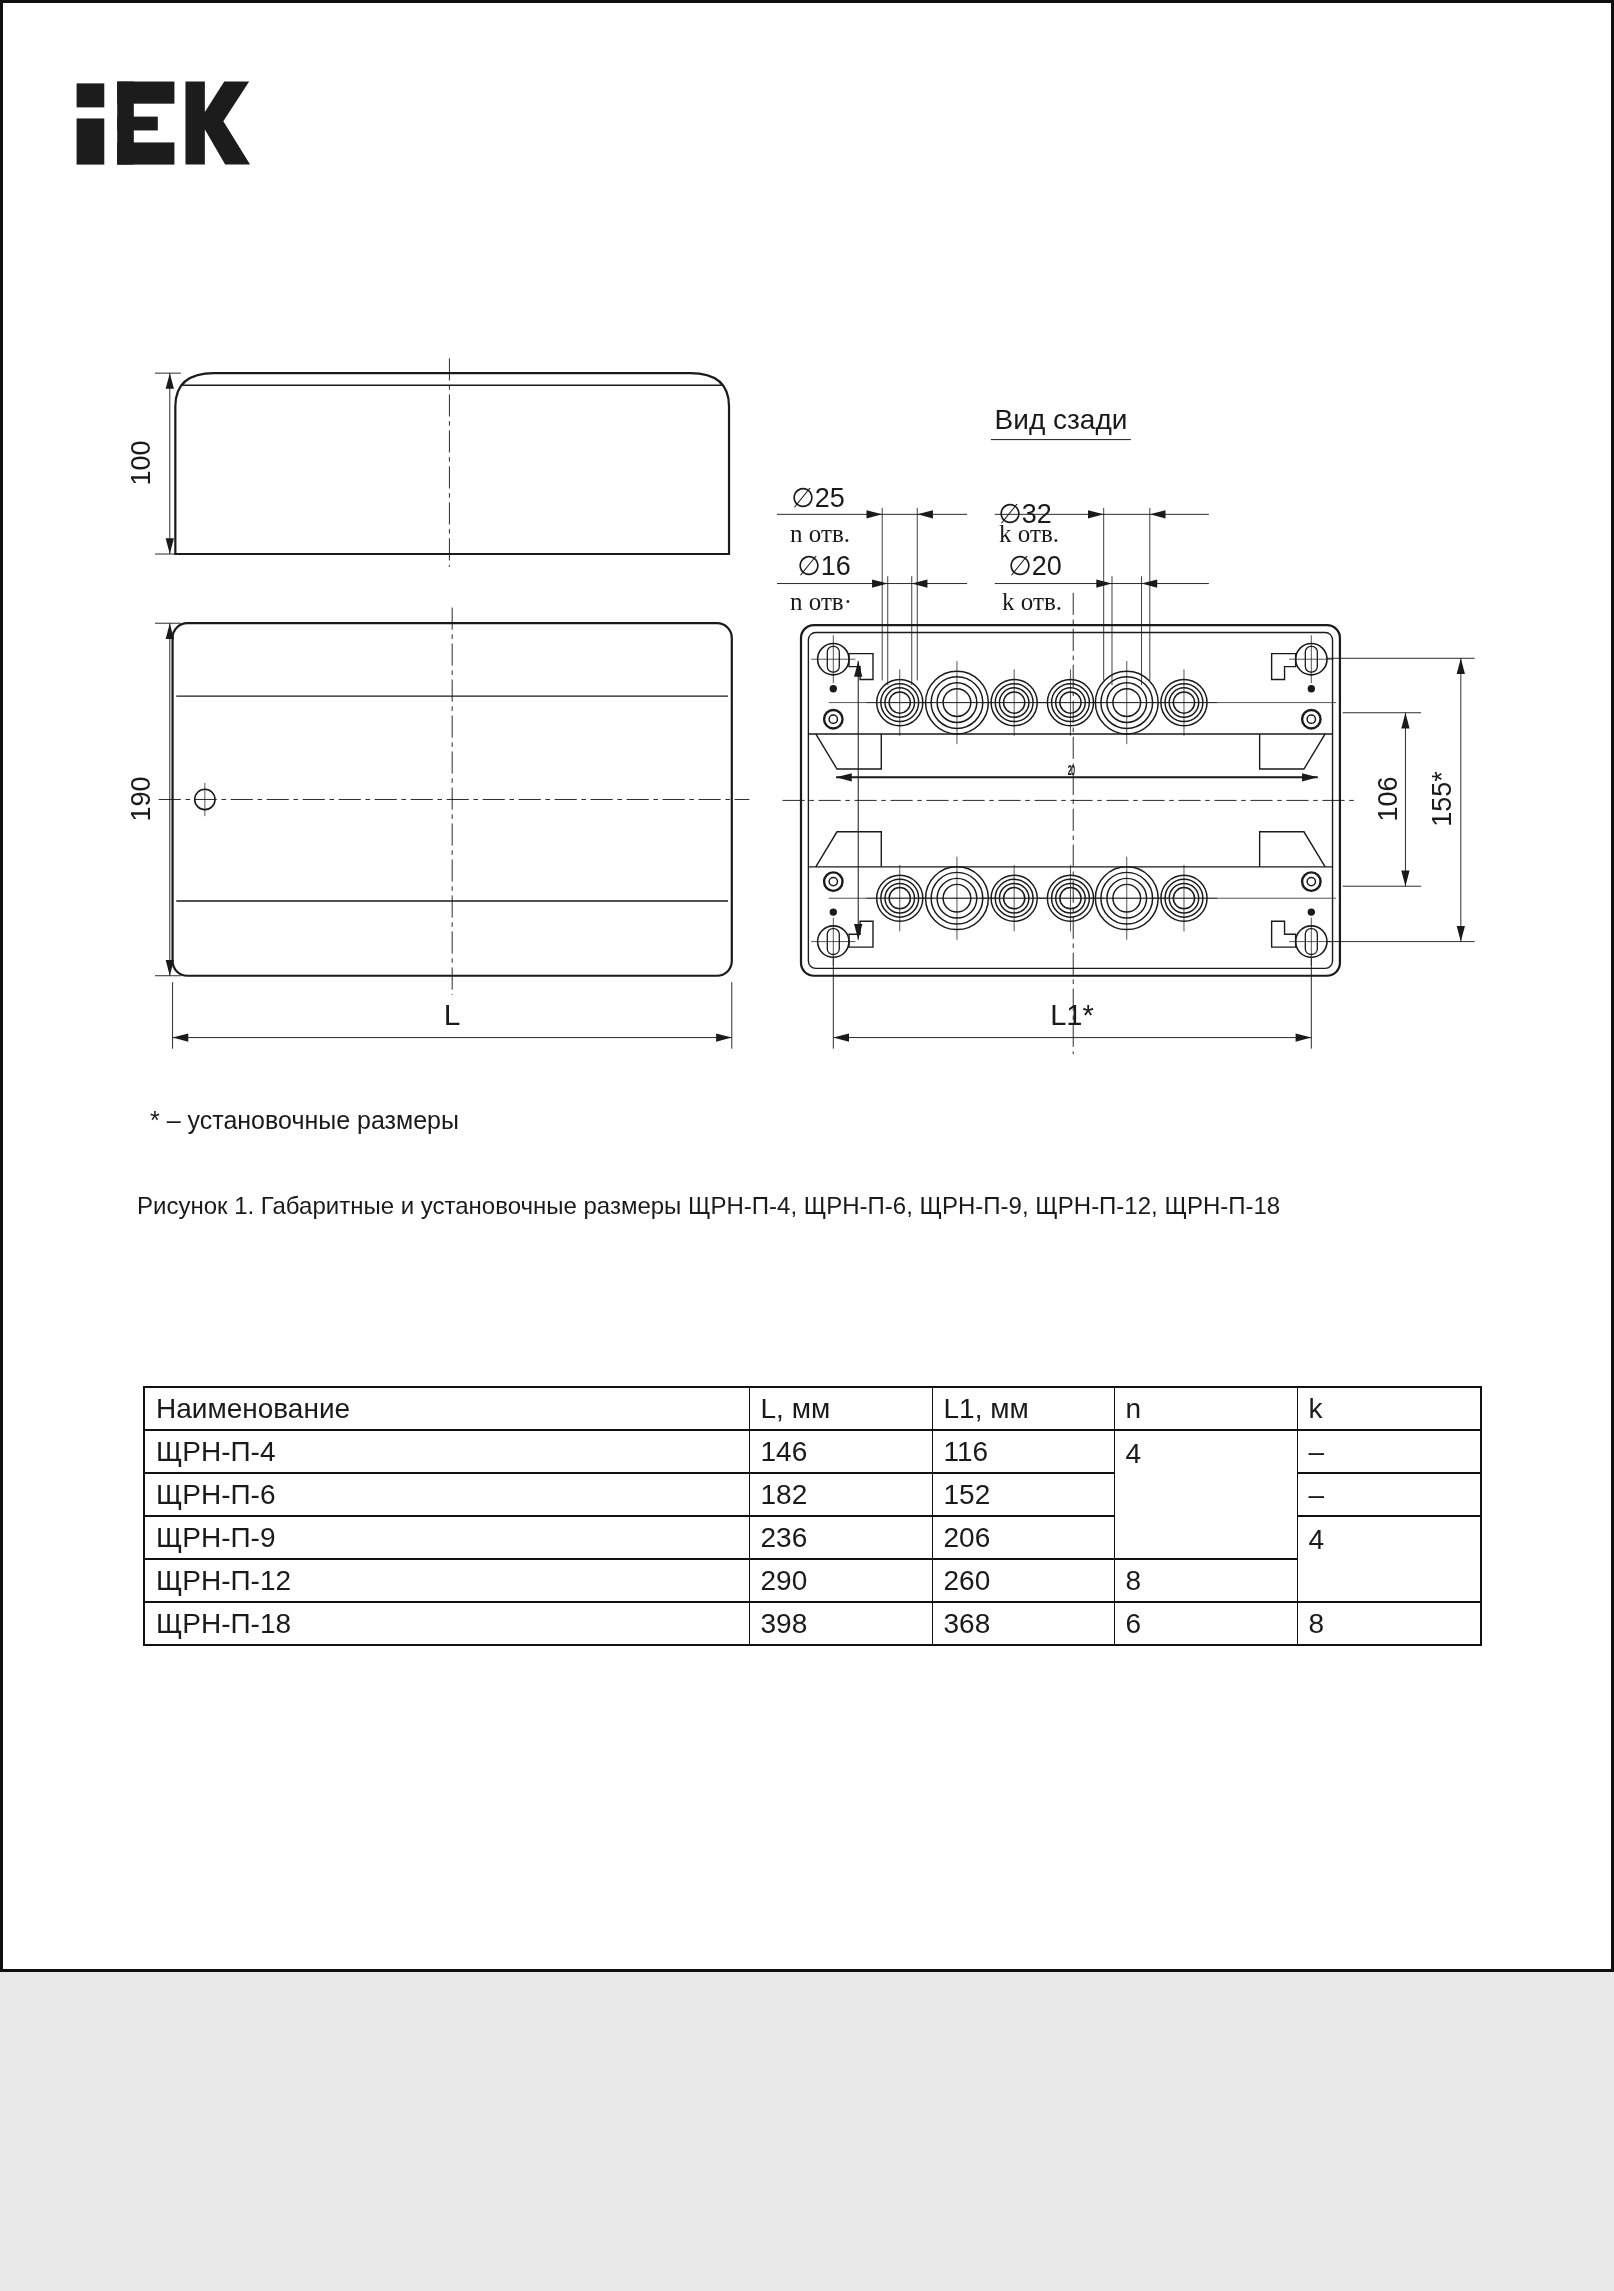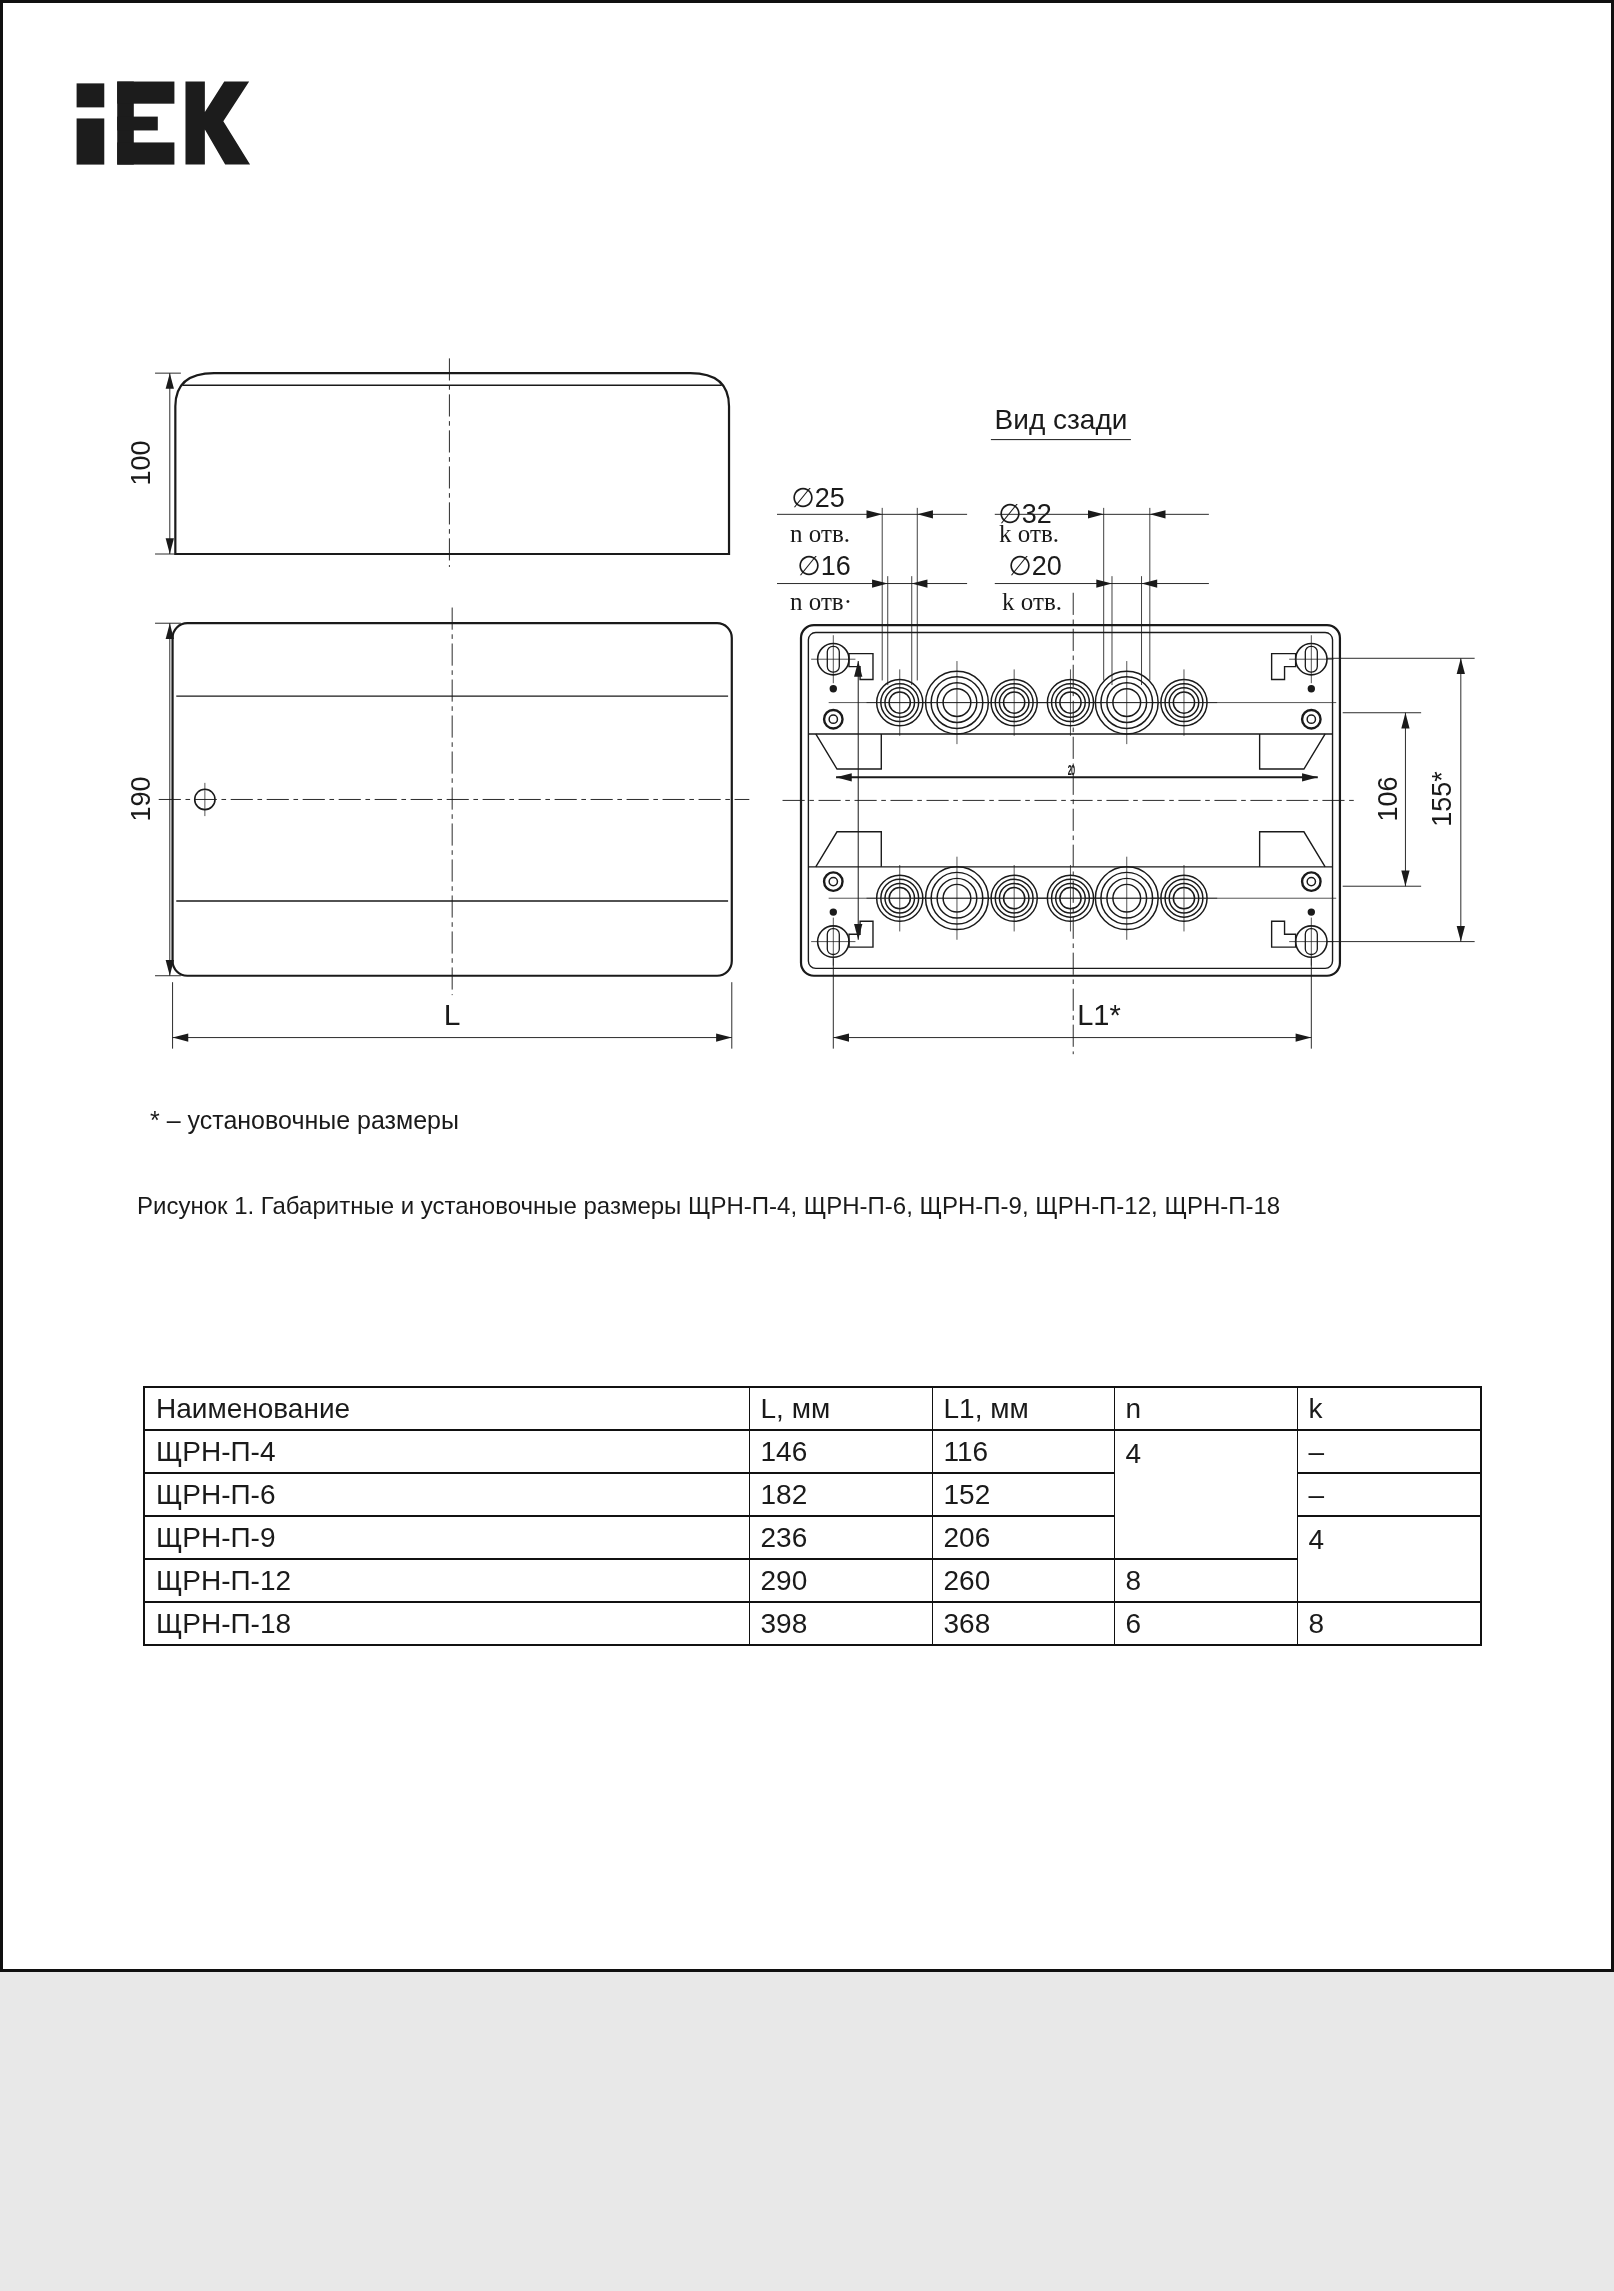--- a/index.html
+++ b/index.html
@@ -225,21 +225,21 @@
           <polygon points="930,1018 925.5,1001 934.5,1001" fill="#1a1a1a" stroke="none"></polygon>
         </g>
     </g>
   </svg>
 
   <div class="lbl view-title abs" style="left:1061px;top:422px;">Вид сзади</div>
 
   <div class="lbl rot dimnum" style="left:141px;top:463px;">100</div>
   <div class="lbl rot dimnum" style="left:141px;top:799px;">190</div>
   <div class="lbl" style="left:452px;top:1015px;font-size:30px;">L</div>
-  <div class="lbl" style="left:1072px;top:1015px;font-size:29px;margin-left:27px;">L1*</div>
+  <div class="lbl" style="left:1072px;top:1015px;font-size:29px;">L1*</div>
   <div class="lbl rot dimnum" style="left:1388px;top:799px;">106</div>
   <div class="lbl rot dimnum" style="left:1442px;top:799px;">155*</div>
 
   <div class="lbl dialbl" style="left:818px;top:498px;">∅25</div>
   <div class="lbl sublbl" style="left:820px;top:534px;">n отв.</div>
   <div class="lbl dialbl" style="left:824px;top:566px;">∅16</div>
   <div class="lbl sublbl" style="left:821px;top:602px;">n отв·</div>
   <div class="lbl dialbl" style="left:1025px;top:498px;margin-top:16px;">∅32</div>
   <div class="lbl sublbl" style="left:1029px;top:534px;">k отв.</div>
   <div class="lbl dialbl" style="left:1035px;top:566px;">∅20</div>

